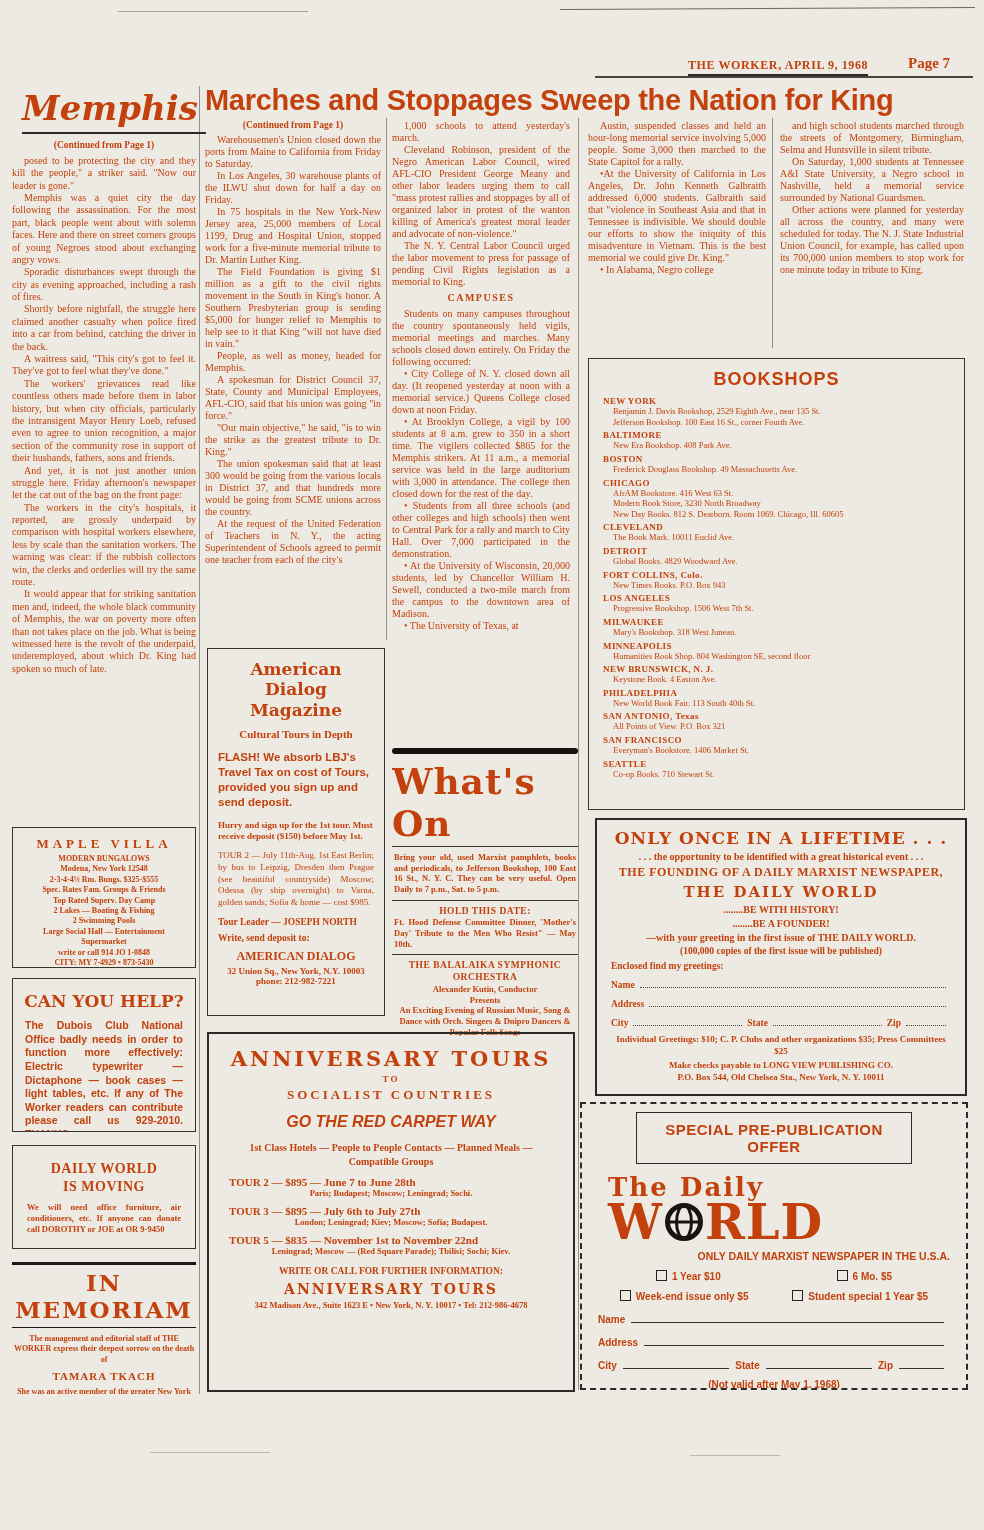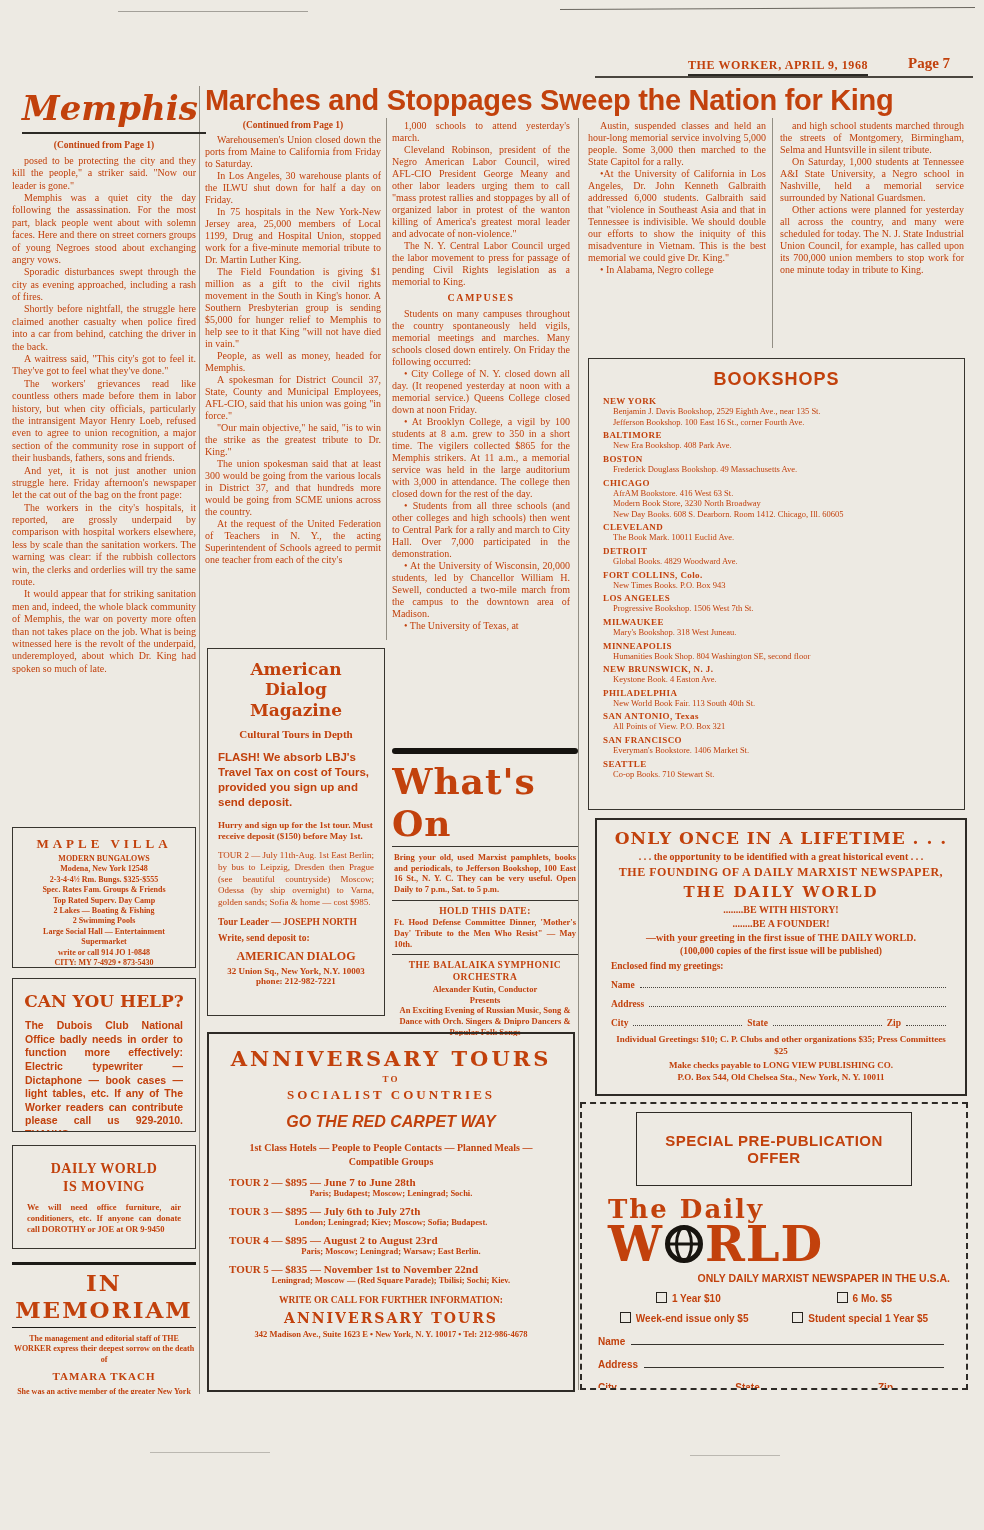--- a/index.html
+++ b/index.html
@@ -93,21 +93,21 @@
   .lt-big { font-size:12px; letter-spacing:.5px; }
   .lt-dw { font-family:"DejaVu Serif", serif; font-size:15px; letter-spacing:2px; }
   .dotrow { display:flex; align-items:baseline; font-size:9.5px; font-weight:bold; margin-top:7px; }
   .dots { flex:1; border-bottom:1px dotted #4a463f; margin:0 5px; height:9px; }
   .lt-small { text-align:center; font-weight:bold; font-size:9px; line-height:1.3; margin-top:6px; }
 
   
   .pp-box { border:2px dashed #2e2b26; padding:8px 16px; box-sizing:border-box; }
   .pp-title { border:1px solid #2e2b26; margin:0 auto; width:78%; text-align:center;
               font-family:"Liberation Sans", sans-serif; font-weight:bold; font-size:15px;
-              letter-spacing:.5px; padding:19px 0; }
+              letter-spacing:.5px; padding:8px 0; }
   .pp-logo { margin:8px 0 2px 10px; }
   .pp-logo-top { font-family:"DejaVu Serif", serif; font-weight:bold; font-size:26px; letter-spacing:2px; }
   .pp-logo-word { display:flex; align-items:center; font-family:"DejaVu Serif", serif;
                   font-weight:bold; font-size:48px; line-height:1; letter-spacing:1px; margin-top:-4px; }
   .pp-tagline { text-align:right; font-weight:bold; font-size:10.5px;
                 font-family:"Liberation Sans", sans-serif; margin-top:4px; }
   .pp-optrow { display:flex; justify-content:space-around; font-weight:bold; font-size:10px;
                font-family:"Liberation Sans", sans-serif; margin-top:8px; }
   .cbx { display:inline-block; width:9px; height:9px; border:1.5px solid #26231e;
          margin-right:5px; vertical-align:-1px; }
@@ -227,21 +227,21 @@
 
         <div class="shop-entry">
           <div class="shop-city">BOSTON</div>
           <div class="shop-lines">Frederick Douglass Bookshop. 49 Massachusetts Ave.</div>
         </div>
 
         <div class="shop-entry">
           <div class="shop-city">CHICAGO</div>
           <div class="shop-lines">AfrAM Bookstore. 416 West 63 St.
 Modern Book Store, 3230 North Broadway
-New Day Books. 608 S. Dearborn. Room 1412. Chicago, Ill. 60605</div>
+New Day Books. 812 S. Dearborn. Room 1069. Chicago, Ill. 60605</div>
         </div>
 
         <div class="shop-entry">
           <div class="shop-city">CLEVELAND</div>
           <div class="shop-lines">The Book Mark. 10011 Euclid Ave.</div>
         </div>
 
         <div class="shop-entry">
           <div class="shop-city">DETROIT</div>
           <div class="shop-lines">Global Books. 4829 Woodward Ave.</div>
@@ -371,24 +371,20 @@
         <div>
           <div class="an-tour-title">TOUR 2 — $895 — June 7 to June 28th</div>
           <div class="an-tour-route">Paris; Budapest; Moscow; Leningrad; Sochi.</div>
         </div>
 
         <div>
           <div class="an-tour-title">TOUR 3 — $895 — July 6th to July 27th</div>
           <div class="an-tour-route">London; Leningrad; Kiev; Moscow; Sofia; Budapest.</div>
         </div>
 
-        <div>
-          <div class="an-tour-title">TOUR 4 — $895 — August 2 to August 23rd</div>
-          <div class="an-tour-route">Paris; Moscow; Leningrad; Warsaw; East Berlin.</div>
-        </div>
 
         <div>
           <div class="an-tour-title">TOUR 5 — $835 — November 1st to November 22nd</div>
           <div class="an-tour-route">Leningrad; Moscow — (Red Square Parade); Tbilisi; Sochi; Kiev.</div>
         </div>
       </div>
     <div class="an-info">WRITE OR CALL FOR FURTHER INFORMATION:</div>
     <div class="an-org">ANNIVERSARY TOURS</div>
     <div class="an-addr">342 Madison Ave., Suite 1623 E • New York, N. Y. 10017 • Tel: 212-986-4678</div>
   </div>

